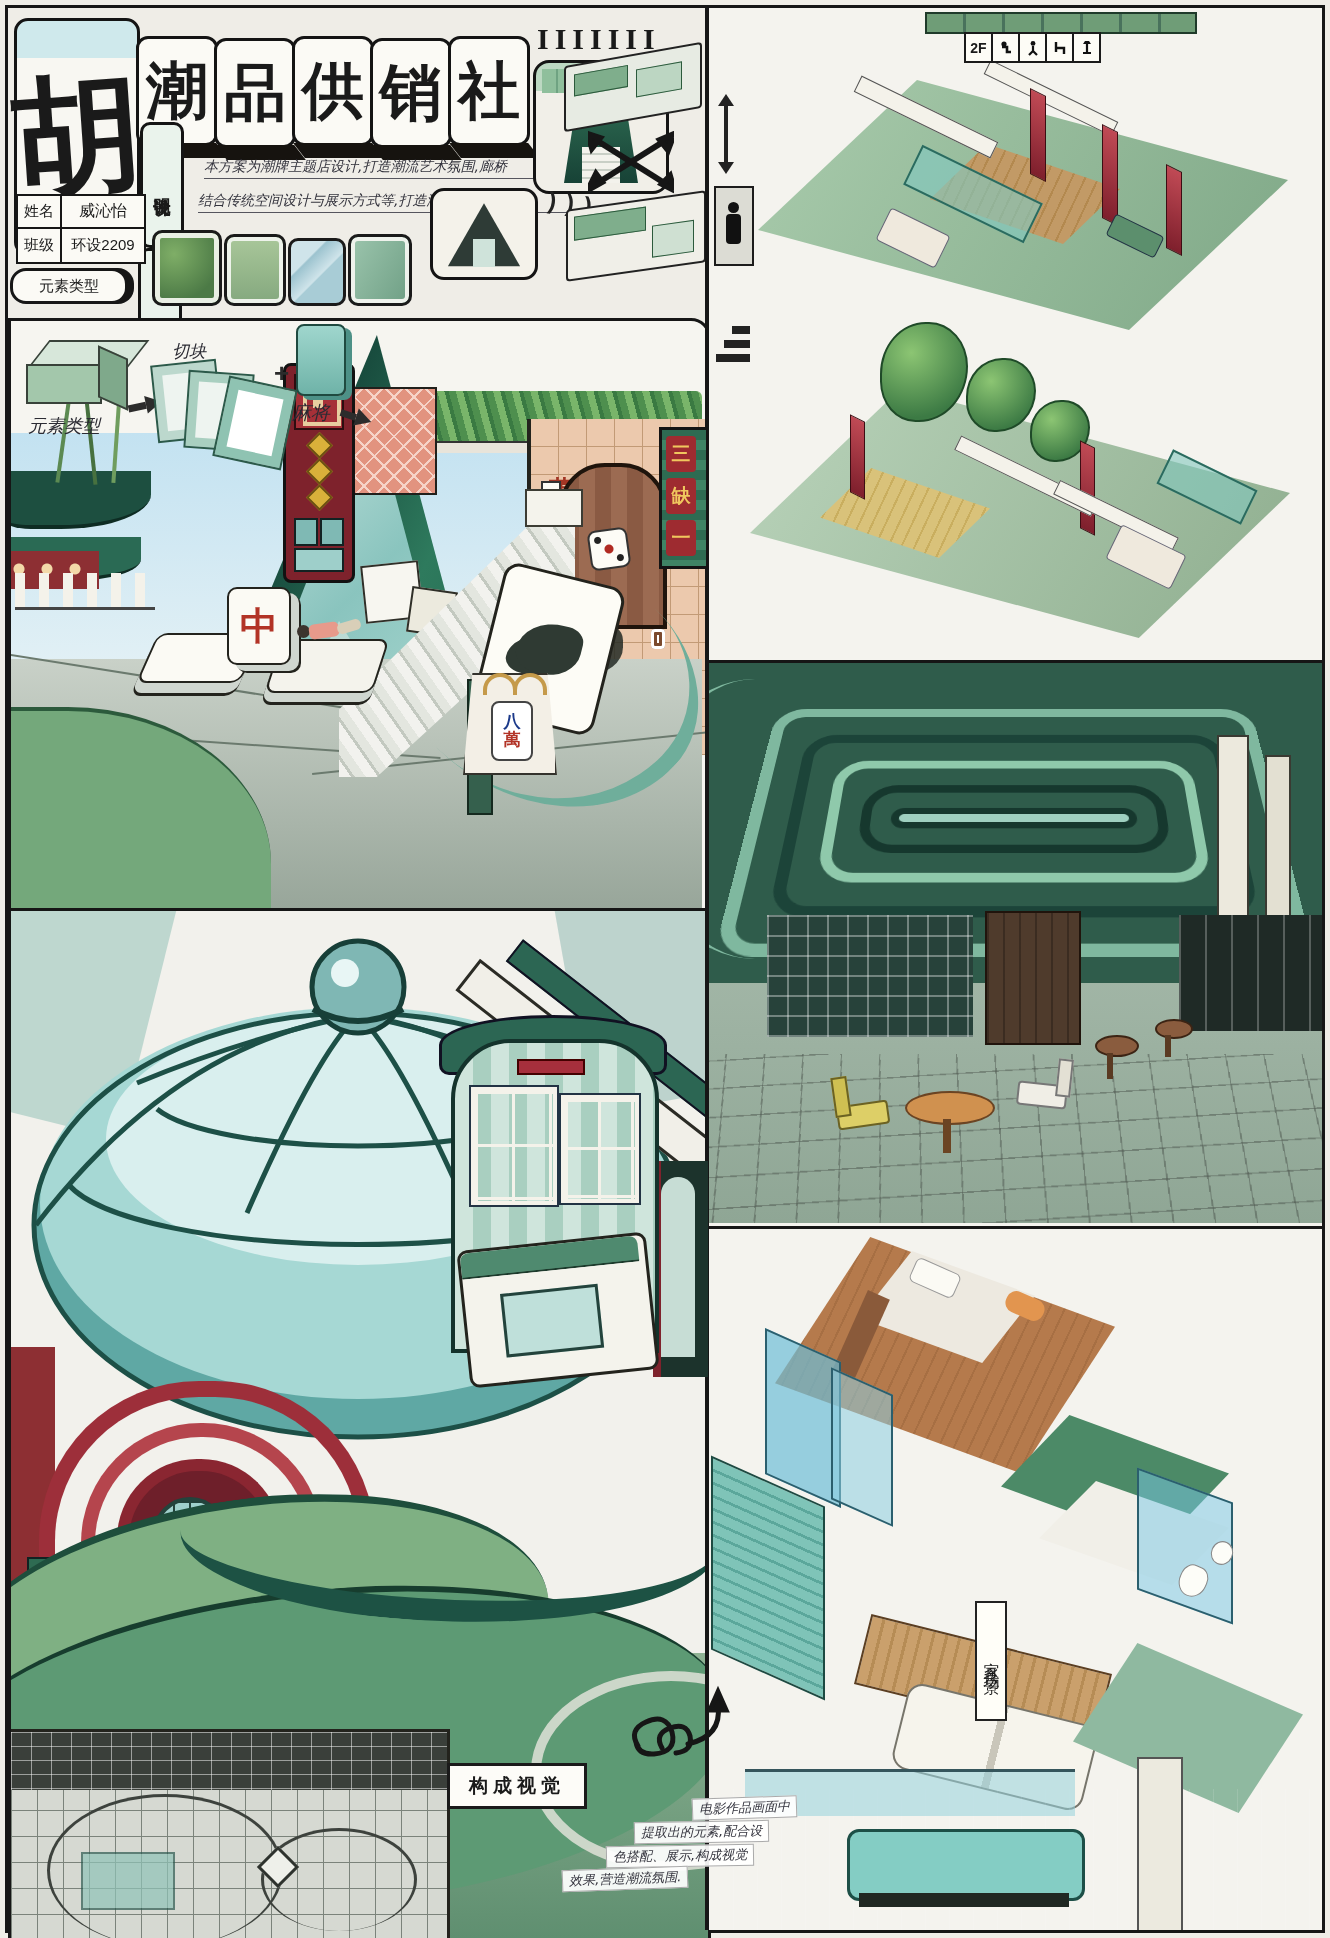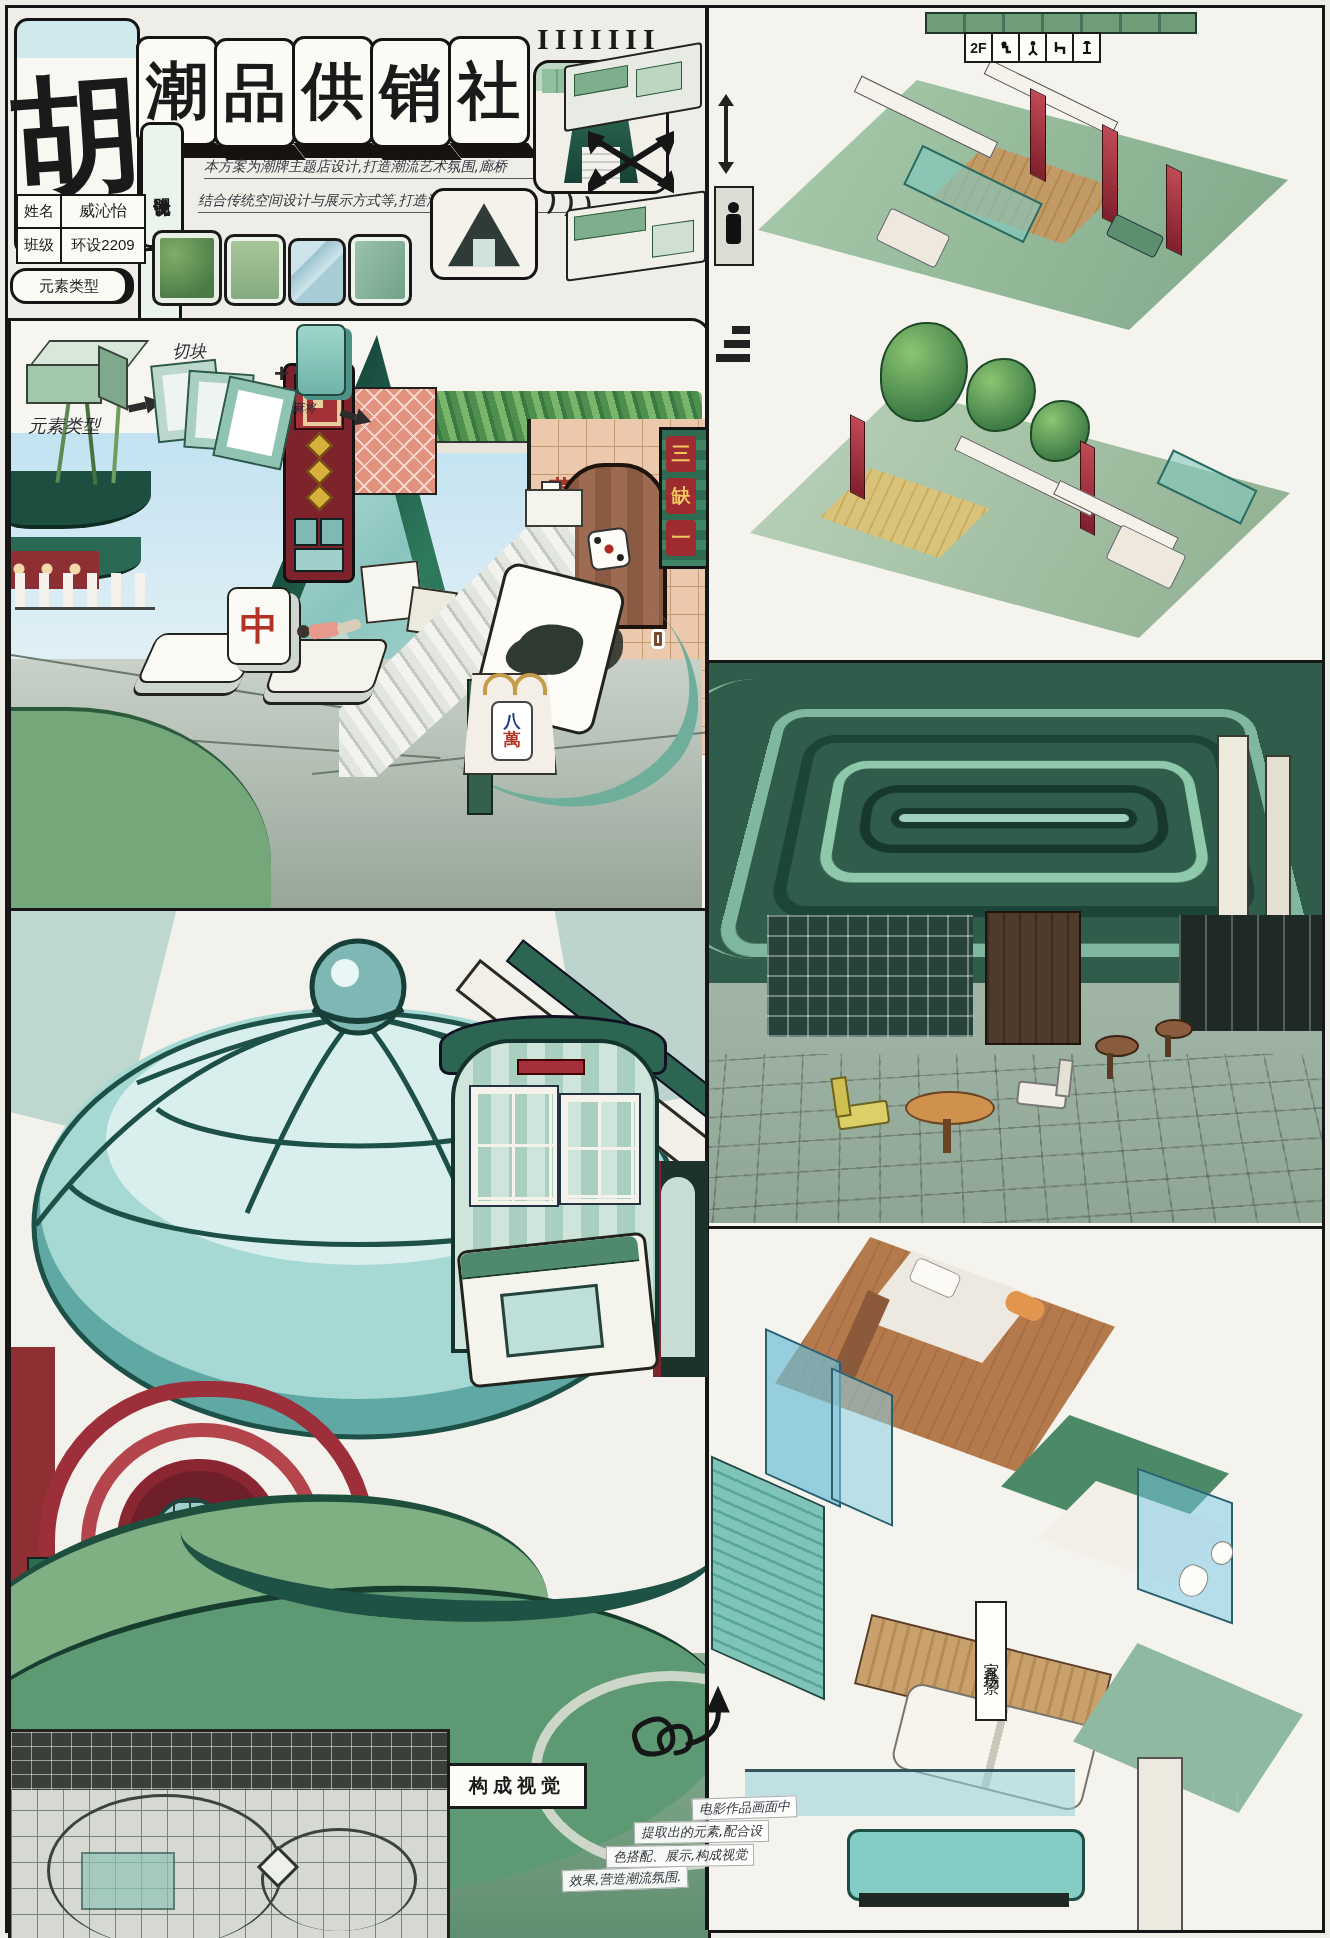--- a/index.html
+++ b/index.html
@@ -138,21 +138,21 @@
     <div class="a" style="left:118px;top:84px;display:flex;align-items:center;transform:rotate(-12deg);">
       <div class="abar" style="width:18px;"></div>
         <div class="arrowR"></div>
     </div>
     <div class="a lbl hand" style="left:162px;top:28px;font-size:17px;">切块</div>
     <div class="a" style="left:146px;top:52px;width:44px;height:56px;border:9px solid #bcd8cd;outline:2px solid #2c5a4a;background:#eef4f0;transform:rotate(-6deg);"></div>
     <div class="a" style="left:178px;top:62px;width:44px;height:56px;border:9px solid #a9cfc0;outline:2px solid #2c5a4a;background:#eef4f0;transform:rotate(4deg);"></div>
     <div class="a" style="left:212px;top:72px;width:46px;height:58px;border:10px solid #8fc3b2;outline:2px solid #2c5a4a;background:#fff;transform:rotate(12deg);"></div>
     <div class="a" style="left:264px;top:46px;font-size:26px;font-weight:900;color:#2b2b2b;">+</div>
     <div class="a" style="left:286px;top:12px;width:46px;height:68px;background:linear-gradient(#9fd6cd,#6fb3a8);border:2.5px solid #1f4a40;border-radius:8px;box-shadow:6px 4px 0 #4d9187;"></div>
-    <div class="a lbl hand" style="left:282px;top:88px;font-size:12px;">麻将</div>
+    <div class="a lbl hand" style="left:282px;top:88px;font-size:19px;">麻将</div>
     <div class="a" style="left:330px;top:96px;display:flex;align-items:center;transform:rotate(18deg);">
       <div class="abar" style="width:16px;"></div>
         <div class="arrowR"></div>
     </div>
     <div class="a lbl hand" style="left:18px;top:102px;font-size:18px;">元素类型</div>
   </div>
 
   <div class="a" style="left:8px;top:318px;width:697px;height:587px;border:3px solid #161616;border-radius:0 20px 0 0;background:#f6f5f0;overflow:hidden;">
 
     <div class="a" style="left:0;top:112px;width:691px;height:469px;background:linear-gradient(#c3e2f1,#e8f3f6 60%,#eef4f2);"></div>

